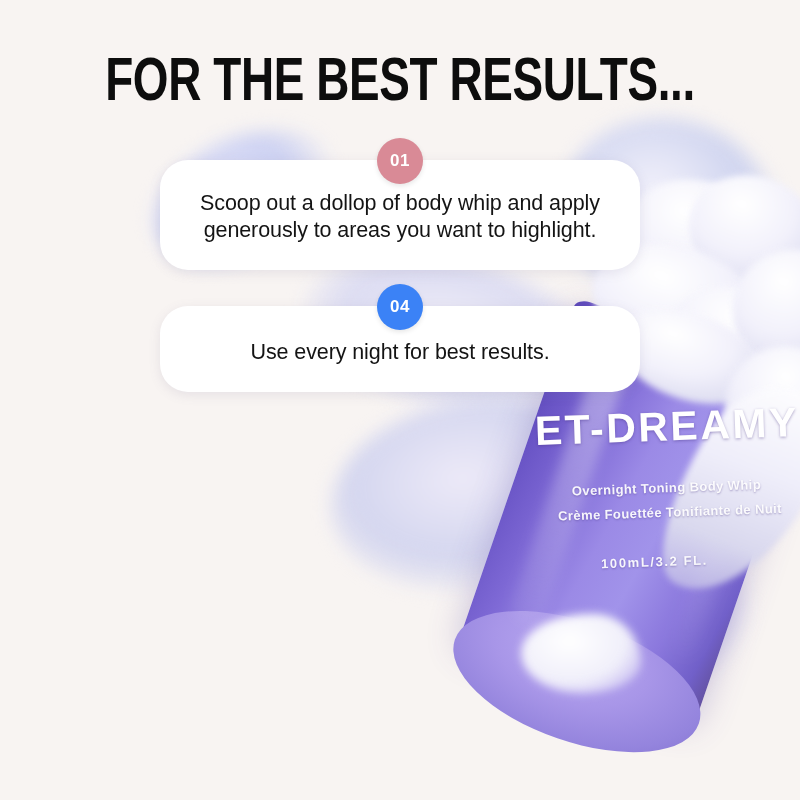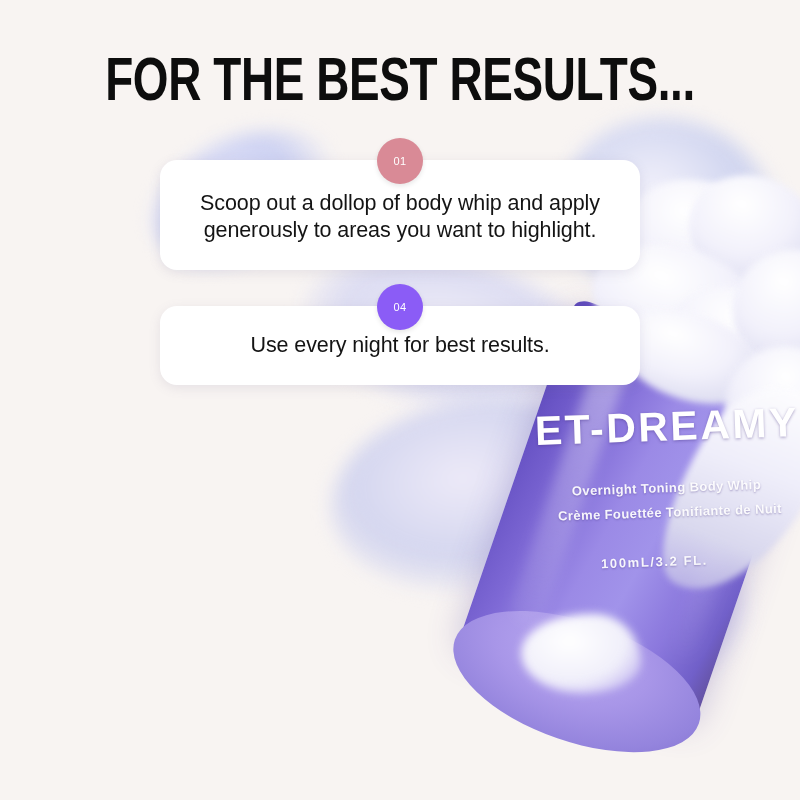--- a/index.html
+++ b/index.html
@@ -262,31 +262,31 @@
     left: 50%;
     top: -22px;
     transform: translateX(-50%);
     width: 46px;
     height: 46px;
     border-radius: 50%;
     display: flex;
     align-items: center;
     justify-content: center;
     color: #ffffff;
-    font-size: 11px;
-    font-weight: 400;
+    font-size: 17px;
+    font-weight: 700;
     letter-spacing: 0.5px;
     z-index: 3;
     box-shadow: 0 2px 5px rgba(0,0,0,0.10);
   }
 
   .step-card {
     position: relative;
     background: #ffffff;
-    border-radius: 17px;
+    border-radius: 28px;
     padding: 30px 26px 26px;
     min-height: 100px;
     display: flex;
     align-items: center;
     justify-content: center;
     text-align: center;
     box-shadow: 0 3px 12px rgba(110,100,140,0.13);
     z-index: 2;
   }
 
@@ -294,21 +294,21 @@
     font-size: 21.5px;
     line-height: 1.26;
     color: #141414;
     font-weight: 400;
     letter-spacing: -0.1px;
   }
 
   .step-1 .step-card { min-height: 100px; }
   .step-2 .step-card { min-height: 100px; }
   .step-3 .step-card { min-height: 93px; }
-  .step-4 .step-card { min-height: 75px; padding-top: 26px; }
+  .step-4 .step-card { min-height: 75px; padding-top: 33px; }
 
   .footnote {
     position: absolute;
     left: 0;
     right: 0;
     top: 727px;
     text-align: center;
     font-size: 18.5px;
     color: #161616;
     letter-spacing: -0.1px;
@@ -360,21 +360,21 @@
       <div class="step step-1">
         <div class="step-badge" style="background:#d98a96">01</div>
         <div class="step-card">
           <p class="step-text">Scoop out a dollop of body whip and apply generously to areas you want to highlight.</p>
         </div>
       </div>
 
 
 
       <div class="step step-4">
-        <div class="step-badge" style="background:#8b5cf6">04</div>
+        <div class="step-badge" style="background:#3b82f6">04</div>
         <div class="step-card">
           <p class="step-text">Use every night for best results.</p>
         </div>
       </div>
 
     </div>
 
 
   </div>
 </div>

